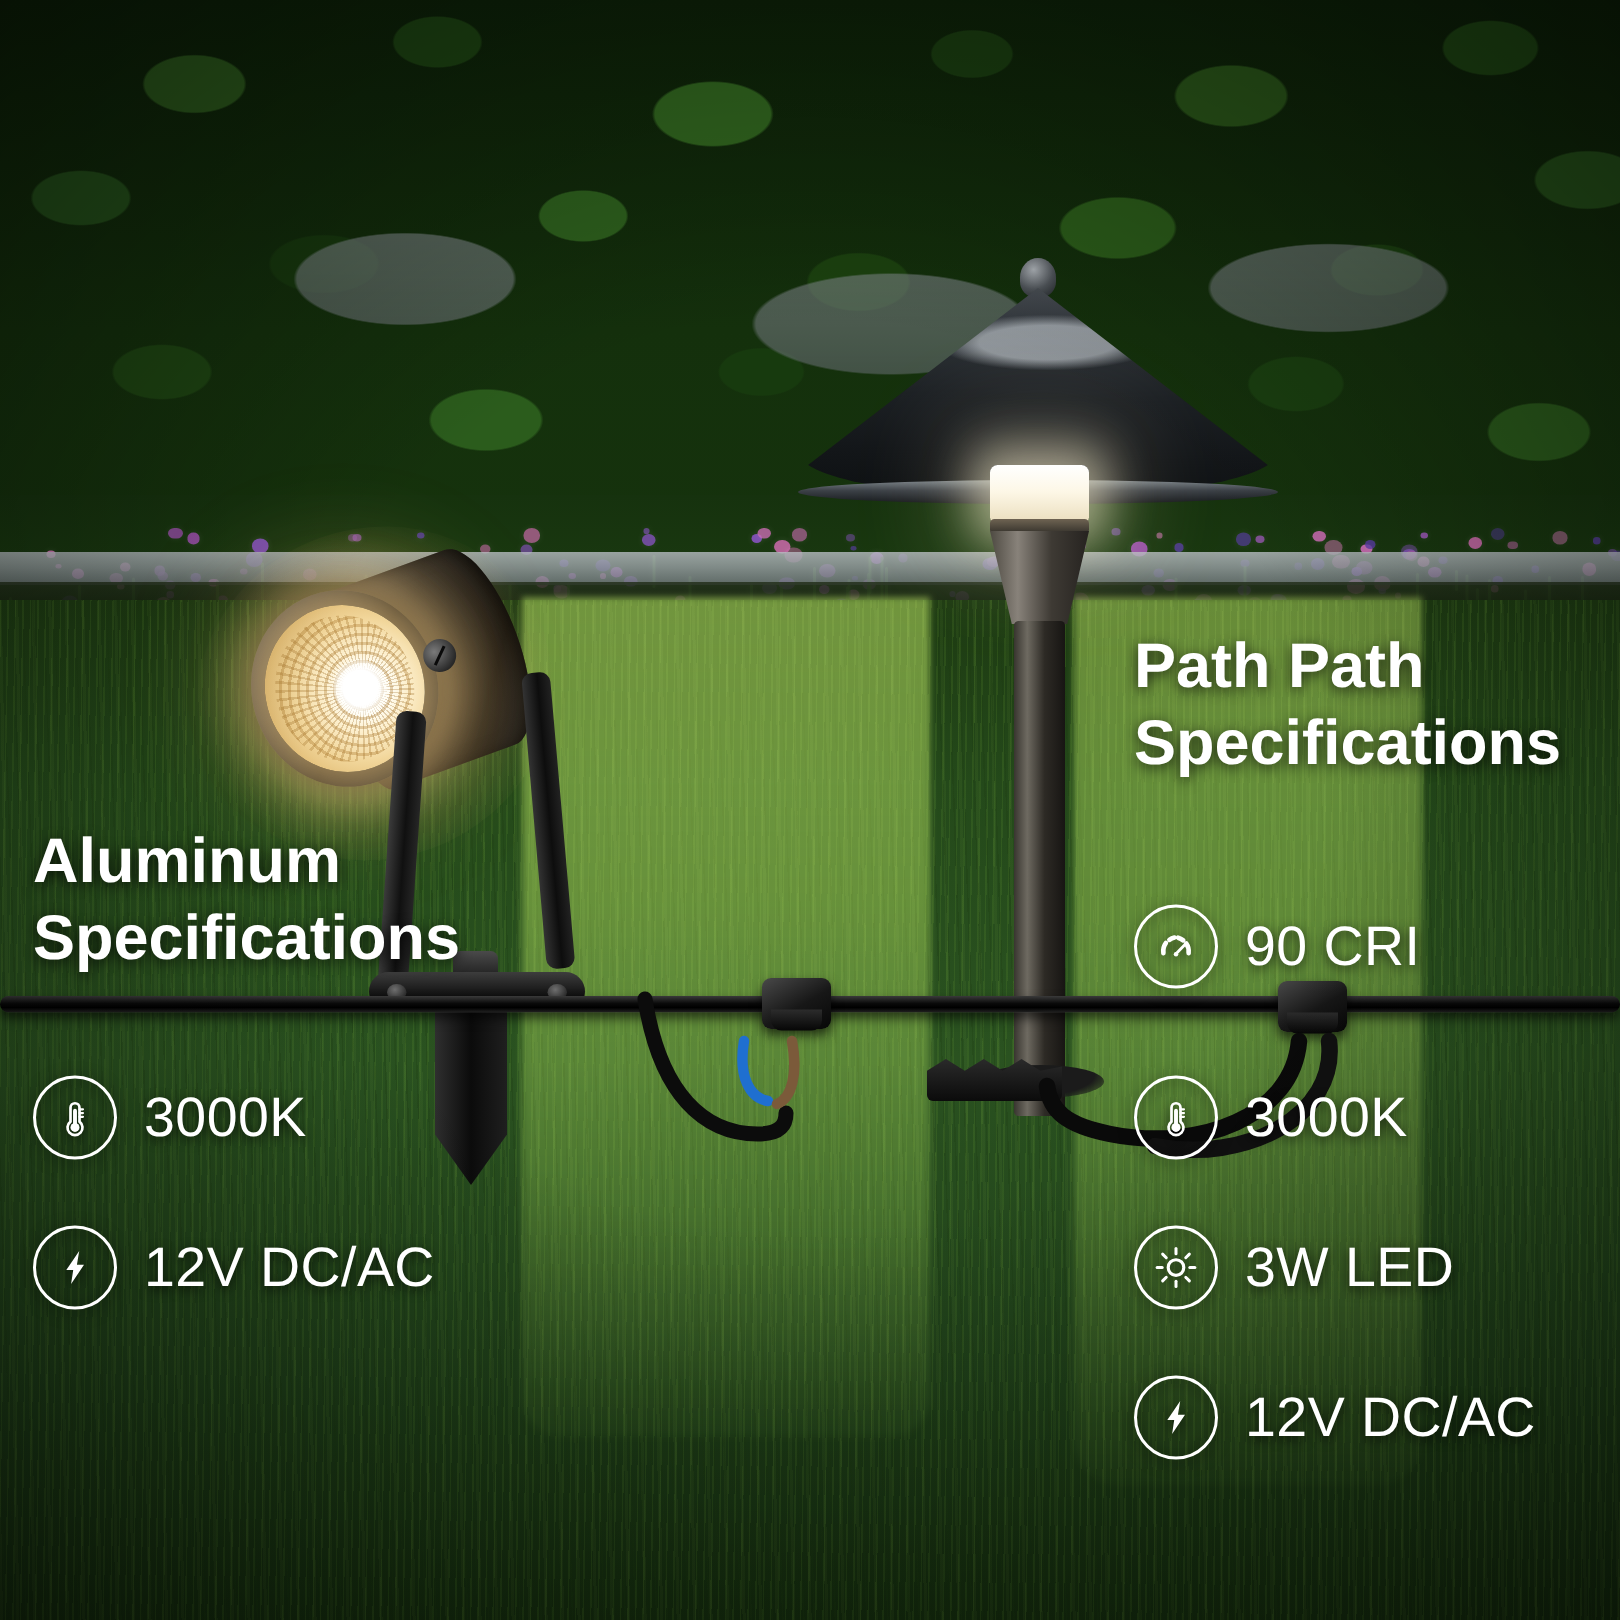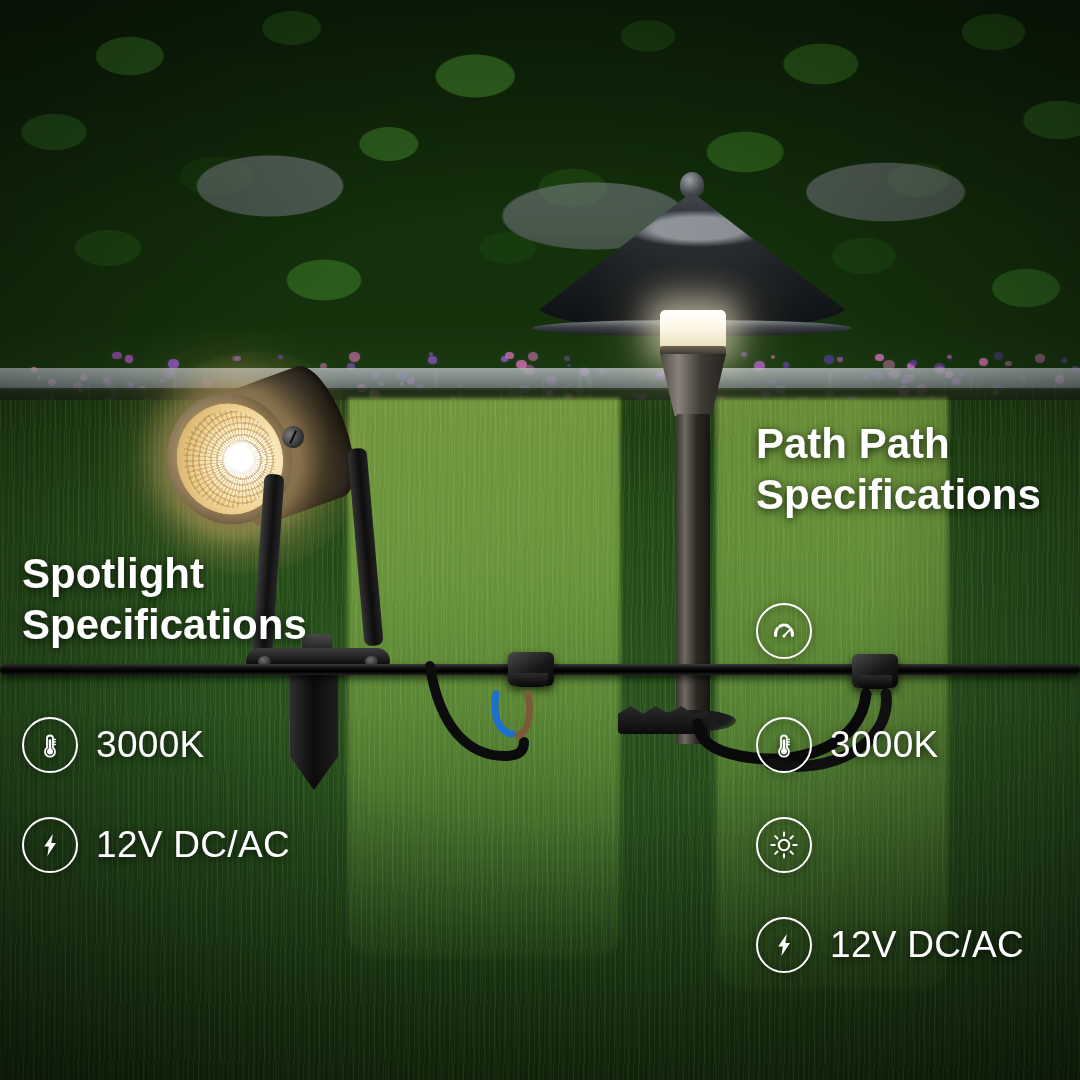--- a/index.html
+++ b/index.html
@@ -680,21 +680,21 @@
     <path d="M430 6 C440 70 470 96 505 96 C520 96 524 90 524 82" stroke="#0c0c0c" stroke-width="10" fill="none" stroke-linecap="round"></path>
     <path d="M496 34 C492 58 500 72 512 74" stroke="#1f6fd0" stroke-width="7" fill="none" stroke-linecap="round"></path>
     <path d="M528 34 C532 56 528 72 518 76" stroke="#7b5a3a" stroke-width="7" fill="none" stroke-linecap="round"></path>
     <path d="M866 34 C862 84 800 108 740 96 C710 90 700 80 698 64" stroke="#0a0a0a" stroke-width="11" fill="none" stroke-linecap="round"></path>
     <path d="M886 34 C892 84 830 116 770 104" stroke="#111" stroke-width="11" fill="none" stroke-linecap="round"></path>
   </svg>
 
   <div class="layer vignette"></div>
 
 
-  <div class="heading" id="heading-spot">Spotlight
+  <div class="heading" id="heading-spot">Aluminum
 Specifications</div>
   <div class="spec-list" id="specs-spot">
       <div class="spec-row">
         <div class="spec-icon">
           <svg width="30" height="30" viewBox="0 0 30 30">
             <path d="M15 5.5a3 3 0 0 0-3 3v9.2a5 5 0 1 0 6 0V8.5a3 3 0 0 0-3-3z" fill="none" stroke="#ffffff" stroke-width="1.8"></path>
             <path d="M15 10.5v8.6" stroke="#ffffff" stroke-width="2.6" stroke-linecap="round"></path>
             <circle cx="15" cy="21.6" r="3" fill="#ffffff"></circle>
             <path d="M18 9.5h2.3M18 12h2.3M18 14.5h2.3" stroke="#ffffff" stroke-width="1.5" stroke-linecap="round"></path>
           </svg>
@@ -718,20 +718,21 @@
         <div class="spec-icon">
           <svg width="30" height="30" viewBox="0 0 30 30">
             <path d="M6.6 19.4 A9.2 9.2 0 0 1 8.3 12.6" fill="none" stroke="#ffffff" stroke-width="3.1" stroke-linecap="round"></path>
             <path d="M10.6 10.6 A9.2 9.2 0 0 1 14 9.0" fill="none" stroke="#ffffff" stroke-width="3.1" stroke-linecap="round"></path>
             <path d="M16.4 9.1 A9.2 9.2 0 0 1 19.8 10.9" fill="none" stroke="#ffffff" stroke-width="3.1" stroke-linecap="round"></path>
             <path d="M21.8 12.9 A9.2 9.2 0 0 1 23.4 19.4" fill="none" stroke="#ffffff" stroke-width="3.1" stroke-linecap="round"></path>
             <path d="M15.2 19.6 L21 13.6" stroke="#ffffff" stroke-width="1.9" stroke-linecap="round"></path>
             <circle cx="15" cy="20.1" r="1.5" fill="#ffffff"></circle>
           </svg>
         </div>
+        <div class="spec-label">90 CRI</div>
       </div>
       <div class="spec-row">
         <div class="spec-icon">
           <svg width="30" height="30" viewBox="0 0 30 30">
             <path d="M15 5.5a3 3 0 0 0-3 3v9.2a5 5 0 1 0 6 0V8.5a3 3 0 0 0-3-3z" fill="none" stroke="#ffffff" stroke-width="1.8"></path>
             <path d="M15 10.5v8.6" stroke="#ffffff" stroke-width="2.6" stroke-linecap="round"></path>
             <circle cx="15" cy="21.6" r="3" fill="#ffffff"></circle>
             <path d="M18 9.5h2.3M18 12h2.3M18 14.5h2.3" stroke="#ffffff" stroke-width="1.5" stroke-linecap="round"></path>
           </svg>
         </div>
@@ -744,20 +745,21 @@
             <line x1="24.2" y1="15.0" x2="27.6" y2="15.0" stroke="#ffffff" stroke-width="2" stroke-linecap="round"></line>
             <line x1="21.5" y1="21.5" x2="23.9" y2="23.9" stroke="#ffffff" stroke-width="2" stroke-linecap="round"></line>
             <line x1="15.0" y1="24.2" x2="15.0" y2="27.6" stroke="#ffffff" stroke-width="2" stroke-linecap="round"></line>
             <line x1="8.5" y1="21.5" x2="6.1" y2="23.9" stroke="#ffffff" stroke-width="2" stroke-linecap="round"></line>
             <line x1="5.8" y1="15.0" x2="2.4" y2="15.0" stroke="#ffffff" stroke-width="2" stroke-linecap="round"></line>
             <line x1="8.5" y1="8.5" x2="6.1" y2="6.1" stroke="#ffffff" stroke-width="2" stroke-linecap="round"></line>
             <line x1="15.0" y1="5.8" x2="15.0" y2="2.4" stroke="#ffffff" stroke-width="2" stroke-linecap="round"></line>
             <line x1="21.5" y1="8.5" x2="23.9" y2="6.1" stroke="#ffffff" stroke-width="2" stroke-linecap="round"></line>
           </svg>
         </div>
+        <div class="spec-label">3W LED</div>
       </div>
       <div class="spec-row">
         <div class="spec-icon">
           <svg width="30" height="30" viewBox="0 0 30 30">
             <path d="M17.8 4 L9.2 16.6 h4.6 L12.4 26 L21 13.1 h-4.7 z" fill="#ffffff"></path>
           </svg>
         </div>
         <div class="spec-label">12V DC/AC</div>
       </div>
     </div>

